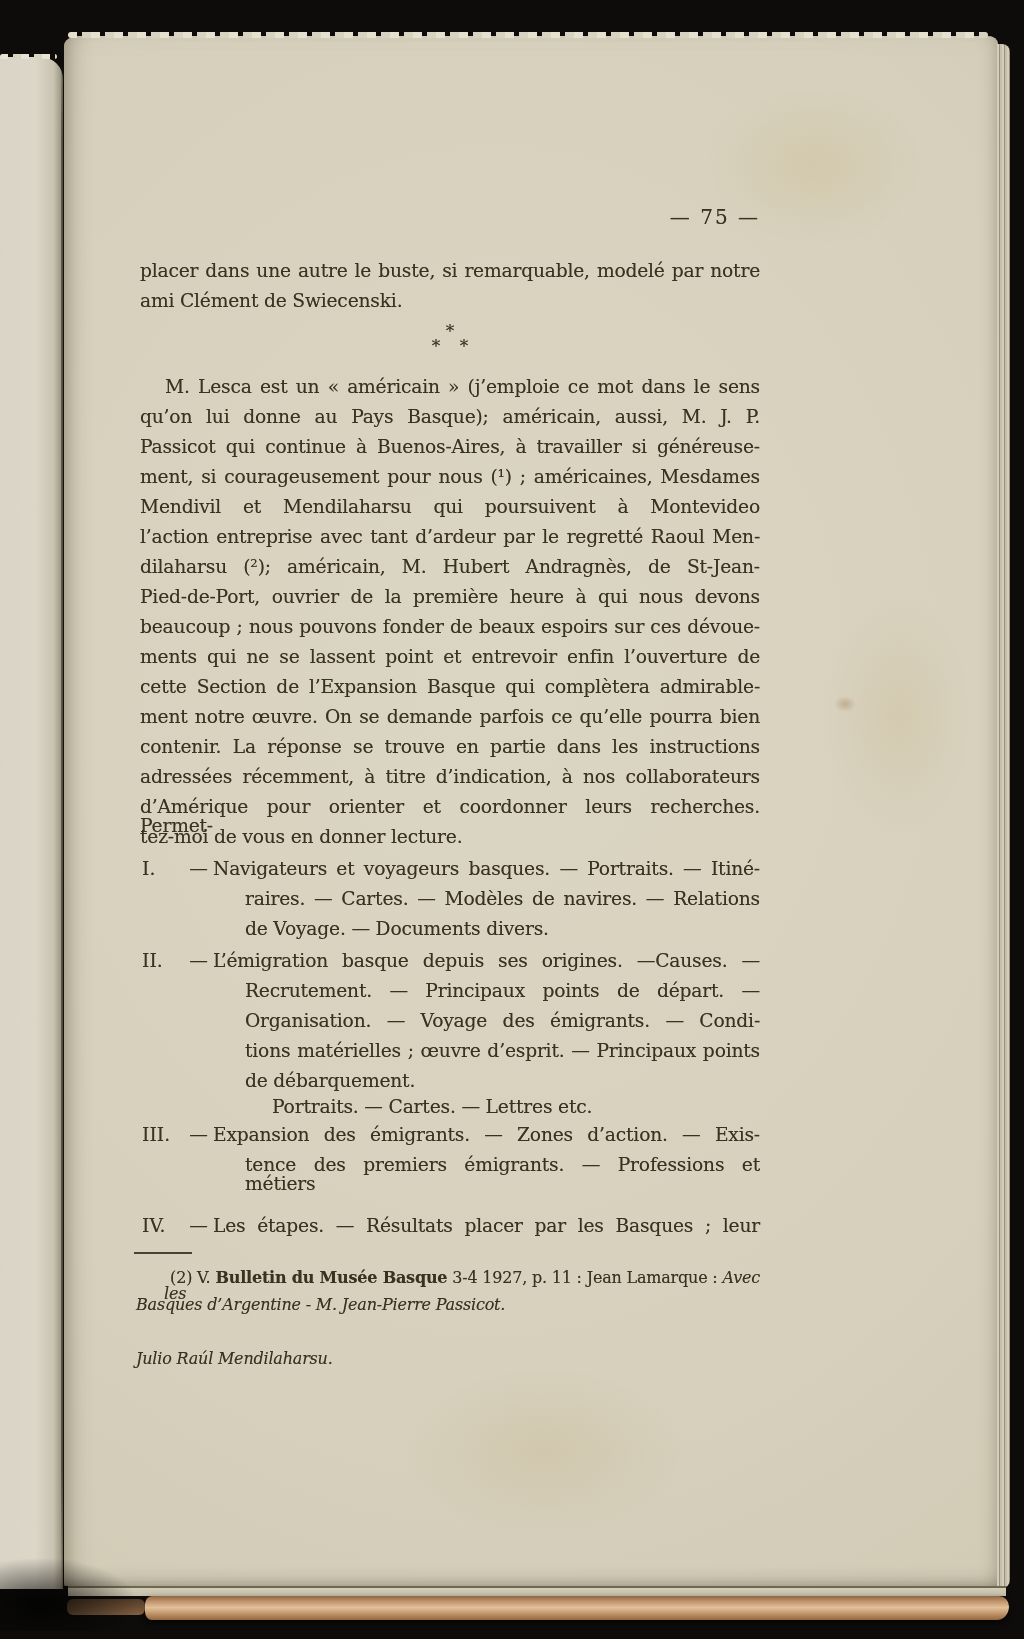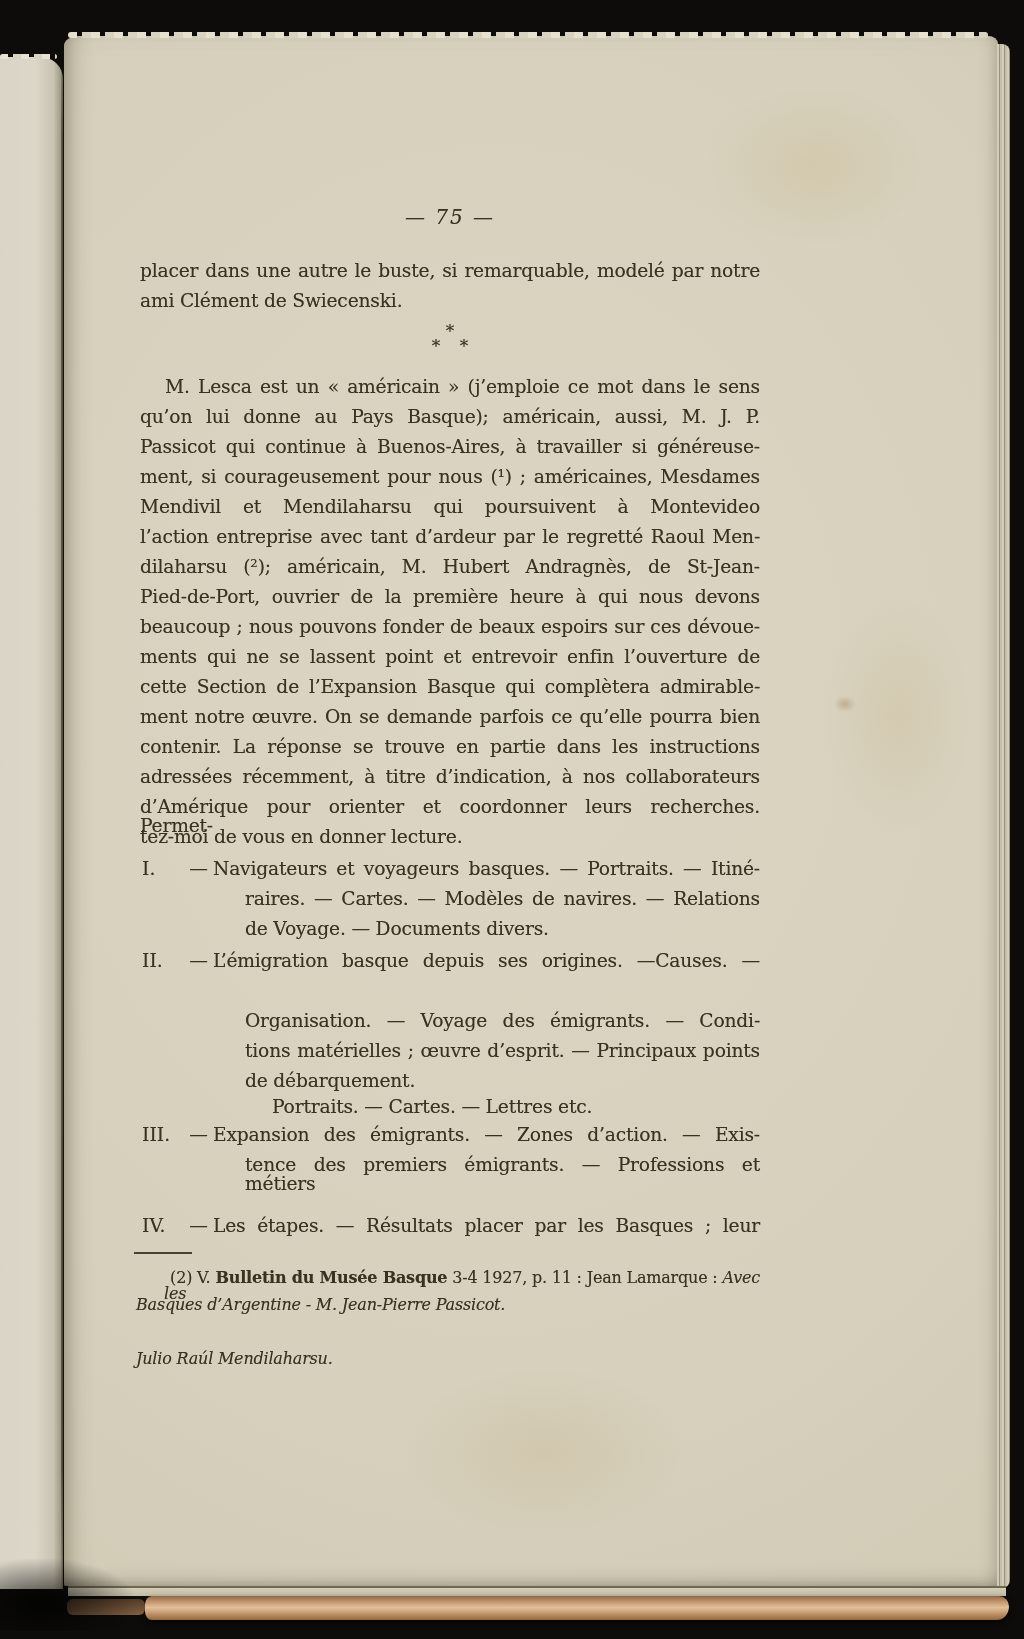--- a/index.html
+++ b/index.html
@@ -81,21 +81,21 @@
   }
 
   
   .text-block {
     position:absolute; left:76px; top:0; width:620px; height:1550px;
     color:#3a3120;
     text-shadow:0 0 .5px rgba(58,49,32,.45);
   }
   .pageno {
     position:absolute; top:169px; left:0; width:620px;
-    text-align:center; font-size:20px; letter-spacing:2px;font-style:italic;
+    text-align:right; font-size:20px; letter-spacing:2px;
   }
   .ln {
     position:absolute; left:0; width:620px;
     font-size:18.7px; line-height:1; letter-spacing:-.2px;
     text-align:justify; text-align-last:justify;
     white-space:normal; hyphens:none;
   }
   .ln-end { text-align:left; text-align-last:left; }
   .asterism {
     position:absolute; top:288px; left:0; width:620px;
@@ -161,20 +161,21 @@
       </div>
       <div class="ln" style="top:824px;left:73px;width:547px">Navigateurs et voyageurs basques. — Portraits. — Itiné-</div>
       <div class="ln" style="top:854px;left:105px;width:515px">raires. — Cartes. — Modèles de navires. — Relations</div>
       <div class="ln ln-end" style="top:884px;left:105px;width:515px">de Voyage. — Documents divers.</div>
 
       <div class="num" style="top:916px">
         <span>II.</span>
           <span>—</span>
       </div>
       <div class="ln" style="top:916px;left:73px;width:547px">L’émigration basque depuis ses origines. —Causes. —</div>
+      <div class="ln" style="top:946px;left:105px;width:515px">Recrutement. — Principaux points de départ. —</div>
       <div class="ln" style="top:976px;left:105px;width:515px">Organisation. — Voyage des émigrants. — Condi-</div>
       <div class="ln" style="top:1006px;left:105px;width:515px">tions matérielles ; œuvre d’esprit. — Principaux points</div>
       <div class="ln ln-end" style="top:1036px;left:105px;width:515px">de débarquement.</div>
       <div class="ln ln-end" style="top:1062px;left:132px;width:488px">Portraits. — Cartes. — Lettres etc.</div>
 
       <div class="num" style="top:1090px">
         <span>III.</span>
           <span>—</span>
       </div>
       <div class="ln" style="top:1090px;left:73px;width:547px">Expansion des émigrants. — Zones d’action. — Exis-</div>

